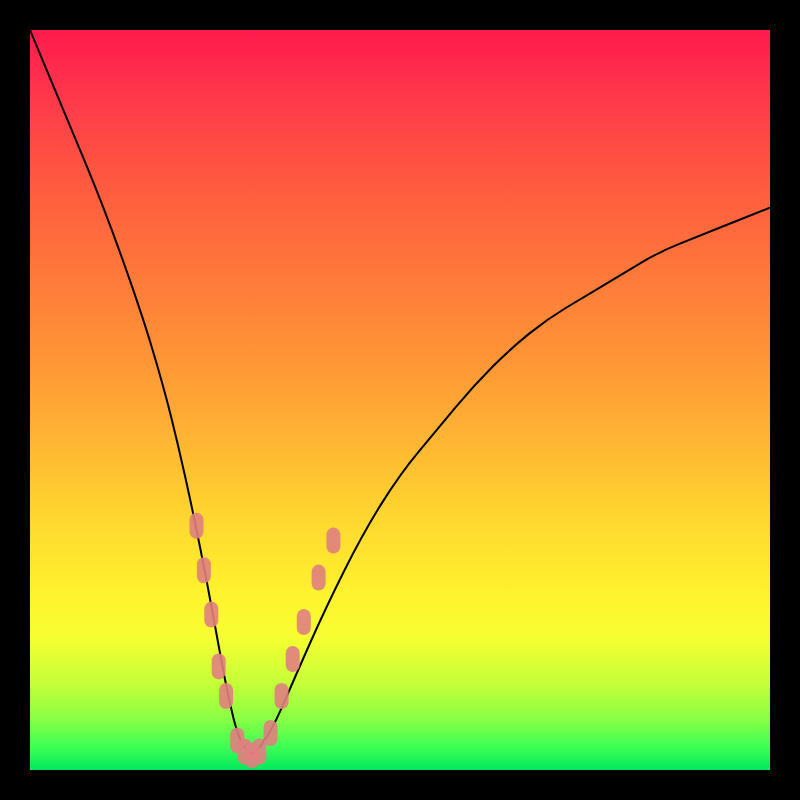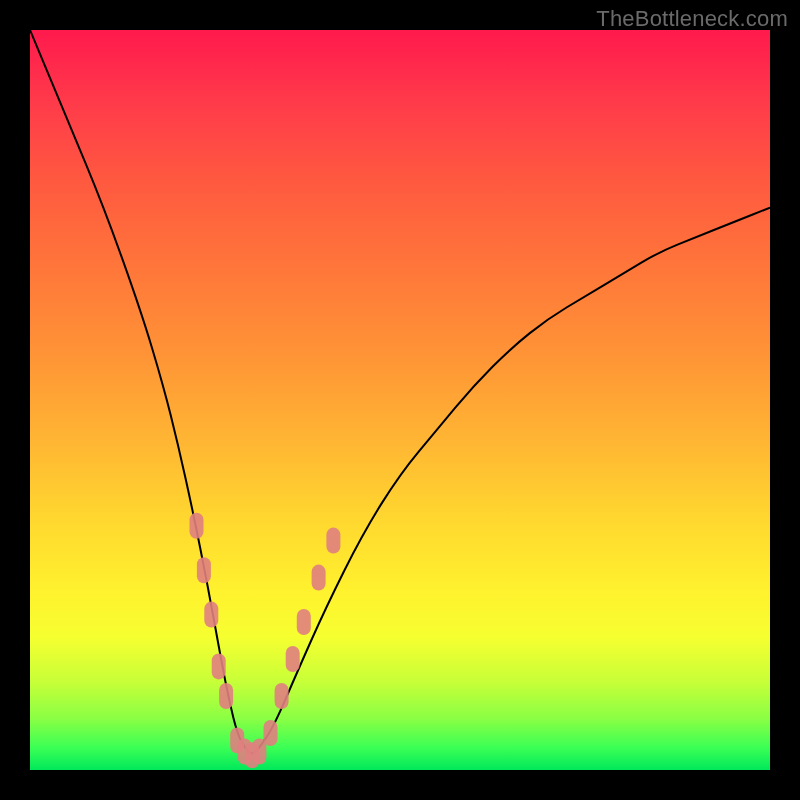--- a/index.html
+++ b/index.html
@@ -55,21 +55,20 @@
     left: 0;
     top: 0;
     width: 740px;
     height: 740px;
   }
 </style>
 </head>
 <body>
 
 <div class="stage">
-  <div class="watermark">TheBottleneck.com</div>
 
   <div class="plot-area">
     <svg class="overlay" viewBox="0 0 740 740">
       <g id="curve-group">
           <path d="M 0.0 0.0 Q 0.0 0.0 18.5 44.4 Q 37.0 88.8 55.5 133.2 Q 74.0 177.6 92.5 229.4 Q 111.0 281.2 122.1 318.2 Q 133.2 355.2 140.6 384.8 Q 148.0 414.4 155.4 447.7 Q 162.8 481.0 170.2 518.0 Q 177.6 555.0 185.0 595.7 Q 192.4 636.4 196.1 654.9 Q 199.8 673.4 203.5 688.2 Q 207.2 703.0 210.9 710.4 Q 214.6 717.8 218.3 721.5 Q 222.0 725.2 225.7 721.5 Q 229.4 717.8 236.8 706.7 Q 244.2 695.6 255.3 669.7 Q 266.4 643.8 281.2 610.5 Q 296.0 577.2 314.5 540.2 Q 333.0 503.2 351.5 473.6 Q 370.0 444.0 388.5 421.8 Q 407.0 399.6 425.5 377.4 Q 444.0 355.2 462.5 336.7 Q 481.0 318.2 499.5 303.4 Q 518.0 288.6 536.5 277.5 Q 555.0 266.4 573.5 255.3 Q 592.0 244.2 610.5 233.1 Q 629.0 222.0 647.5 214.6 Q 666.0 207.2 684.5 199.8 Q 703.0 192.4 721.5 185.0 T 740.0 177.6" fill="none" stroke="#000" stroke-width="2"></path>
         </g>
       <g id="marker-group">
           <rect x="159.5" y="482.8" width="14" height="26" rx="7" ry="7" fill="#e08080" fill-opacity="0.9"></rect>
           <rect x="166.9" y="527.2" width="14" height="26" rx="7" ry="7" fill="#e08080" fill-opacity="0.9"></rect>
           <rect x="174.3" y="571.6" width="14" height="26" rx="7" ry="7" fill="#e08080" fill-opacity="0.9"></rect>

